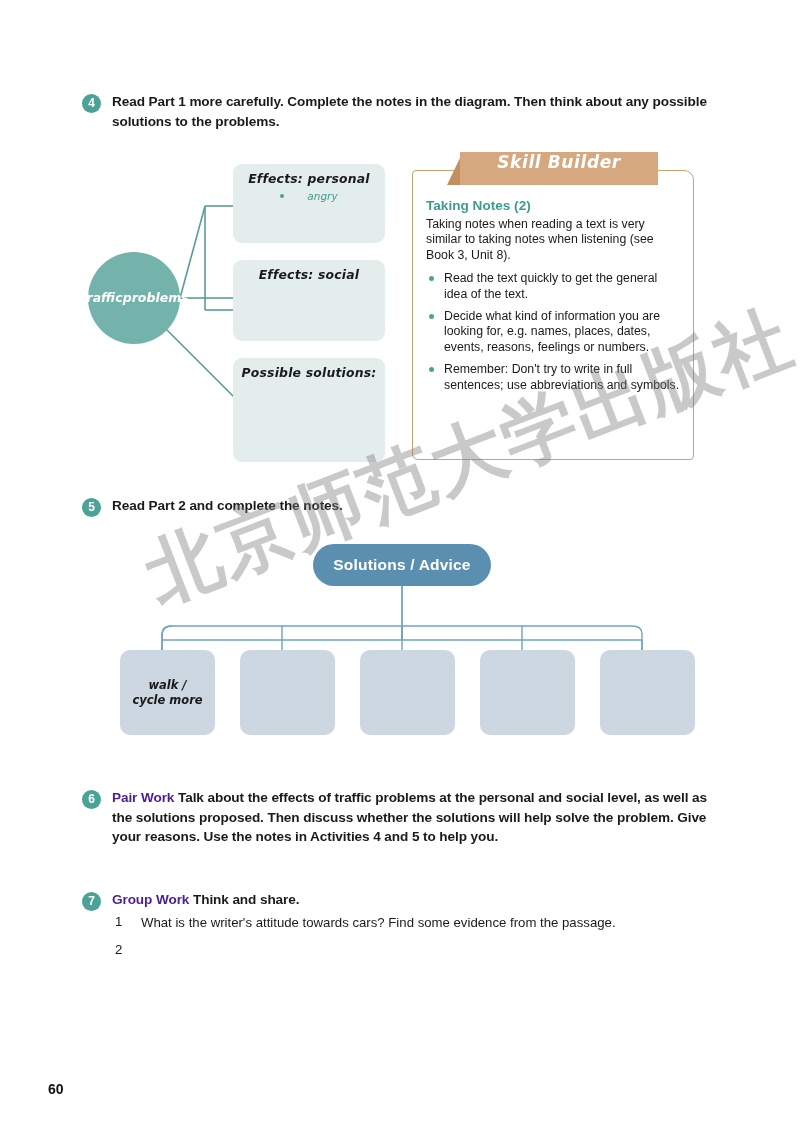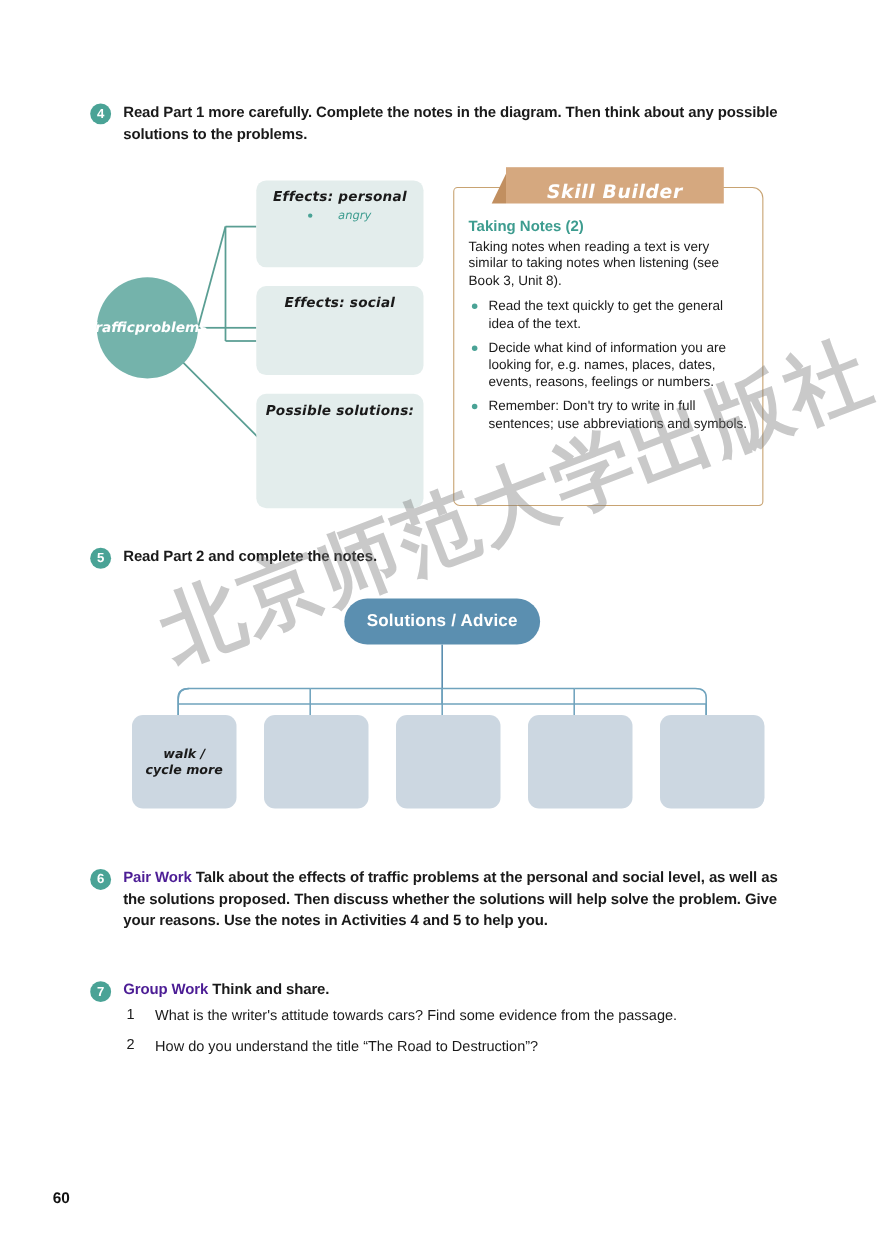--- a/index.html
+++ b/index.html
@@ -177,21 +177,21 @@
     box-sizing: border-box;
   }
   .sb-banner {
     position: absolute;
     left: 48px;
     top: 0px;
     width: 198px;
     height: 33px;
     background: #d5a87f;
     display: flex;
-    align-items: flex-end;
+    align-items: flex-start;
     justify-content: center;
     z-index: 3;
   }
   .sb-banner-text {
     font-family: "DejaVu Sans", sans-serif;
     font-style: italic;
     font-weight: 700;
     font-size: 17px;
     color: #ffffff;
     letter-spacing: 0.6px;
@@ -473,19 +473,18 @@
     <div class="act-text"><span class="teal-label">Group Work</span> <span>Think and share.</span></div>
   </div>
 
   <div class="q-list">
     <div class="q-item">
       <div class="q-num">1</div>
       <div class="q-text">What is the writer's attitude towards cars? Find some evidence from the passage.</div>
     </div>
     <div class="q-item">
       <div class="q-num">2</div>
-      <div class="q-text">How do you understand the title “The Road to Destruction”?</div>
     </div>
   </div>
 
   <div class="page-number">60</div>
 
 </div>
 
 </body></html>

